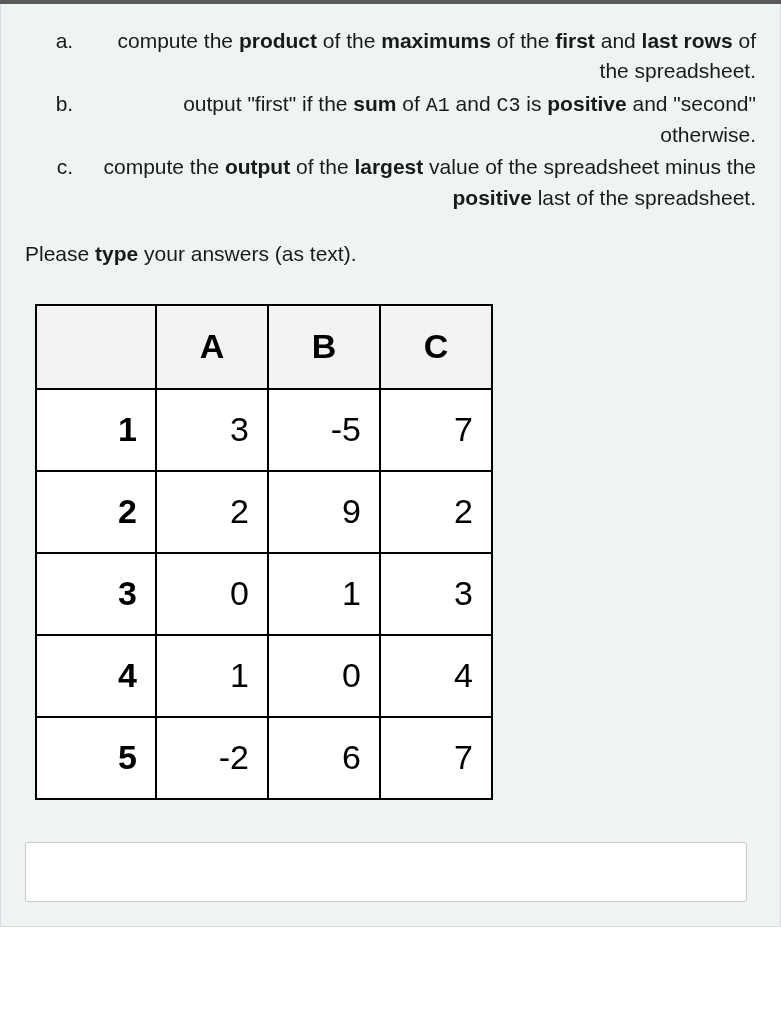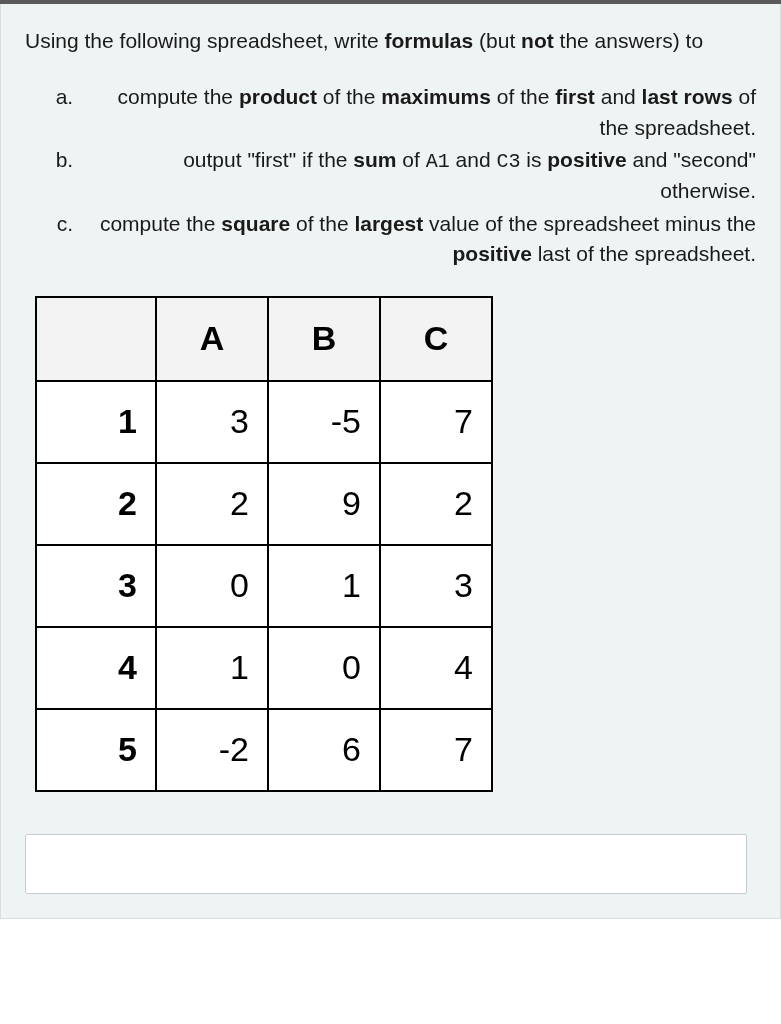--- a/index.html
+++ b/index.html
@@ -118,36 +118,36 @@
       display: block;
     }
   </style>
 </head>
 <body>
 
 <div class="top-bar"></div>
 
 <div class="content-panel">
 
-  <p class="intro-line">
-    <span>Using the following spreadsheet, write </span><span class="bold">formulas</span><span> (but </span><span class="bold">not</span><span> the answers) to</span>
-  </p>
 
   <ol class="questions">
     <li>
       <span>compute the </span><span class="bold">product</span><span> of the </span><span class="bold">maximums</span><span> of the </span><span class="bold">first</span><span> and </span><span class="bold">last rows</span><span> of the spreadsheet.</span>
     </li>
     <li>
       <span>output "first" if the </span><span class="bold">sum</span><span> of </span><span class="code-cell">A1</span><span> and </span><span class="code-cell">C3</span><span> is </span><span class="bold">positive</span><span> and "second" otherwise.</span>
     </li>
     <li>
-      <span>compute the </span><span class="bold">square</span><span> of the </span><span class="bold">largest</span><span> value of the spreadsheet minus the </span><span class="bold">positive</span><span> last of the spreadsheet.</span>
+      <span>compute the </span><span class="bold">output</span><span> of the </span><span class="bold">largest</span><span> value of the spreadsheet minus the </span><span class="bold">positive</span><span> last of the spreadsheet.</span>
     </li>
   </ol>
 
+  <p class="type-line">
+    <span>Please </span><span class="bold">type</span><span> your answers (as text).</span>
+  </p>
 
   <table class="spreadsheet">
     <colgroup>
       <col class="col-blank">
       <col class="col-a">
       <col class="col-b">
       <col class="col-c">
     </colgroup>
     <thead>
       <tr>

